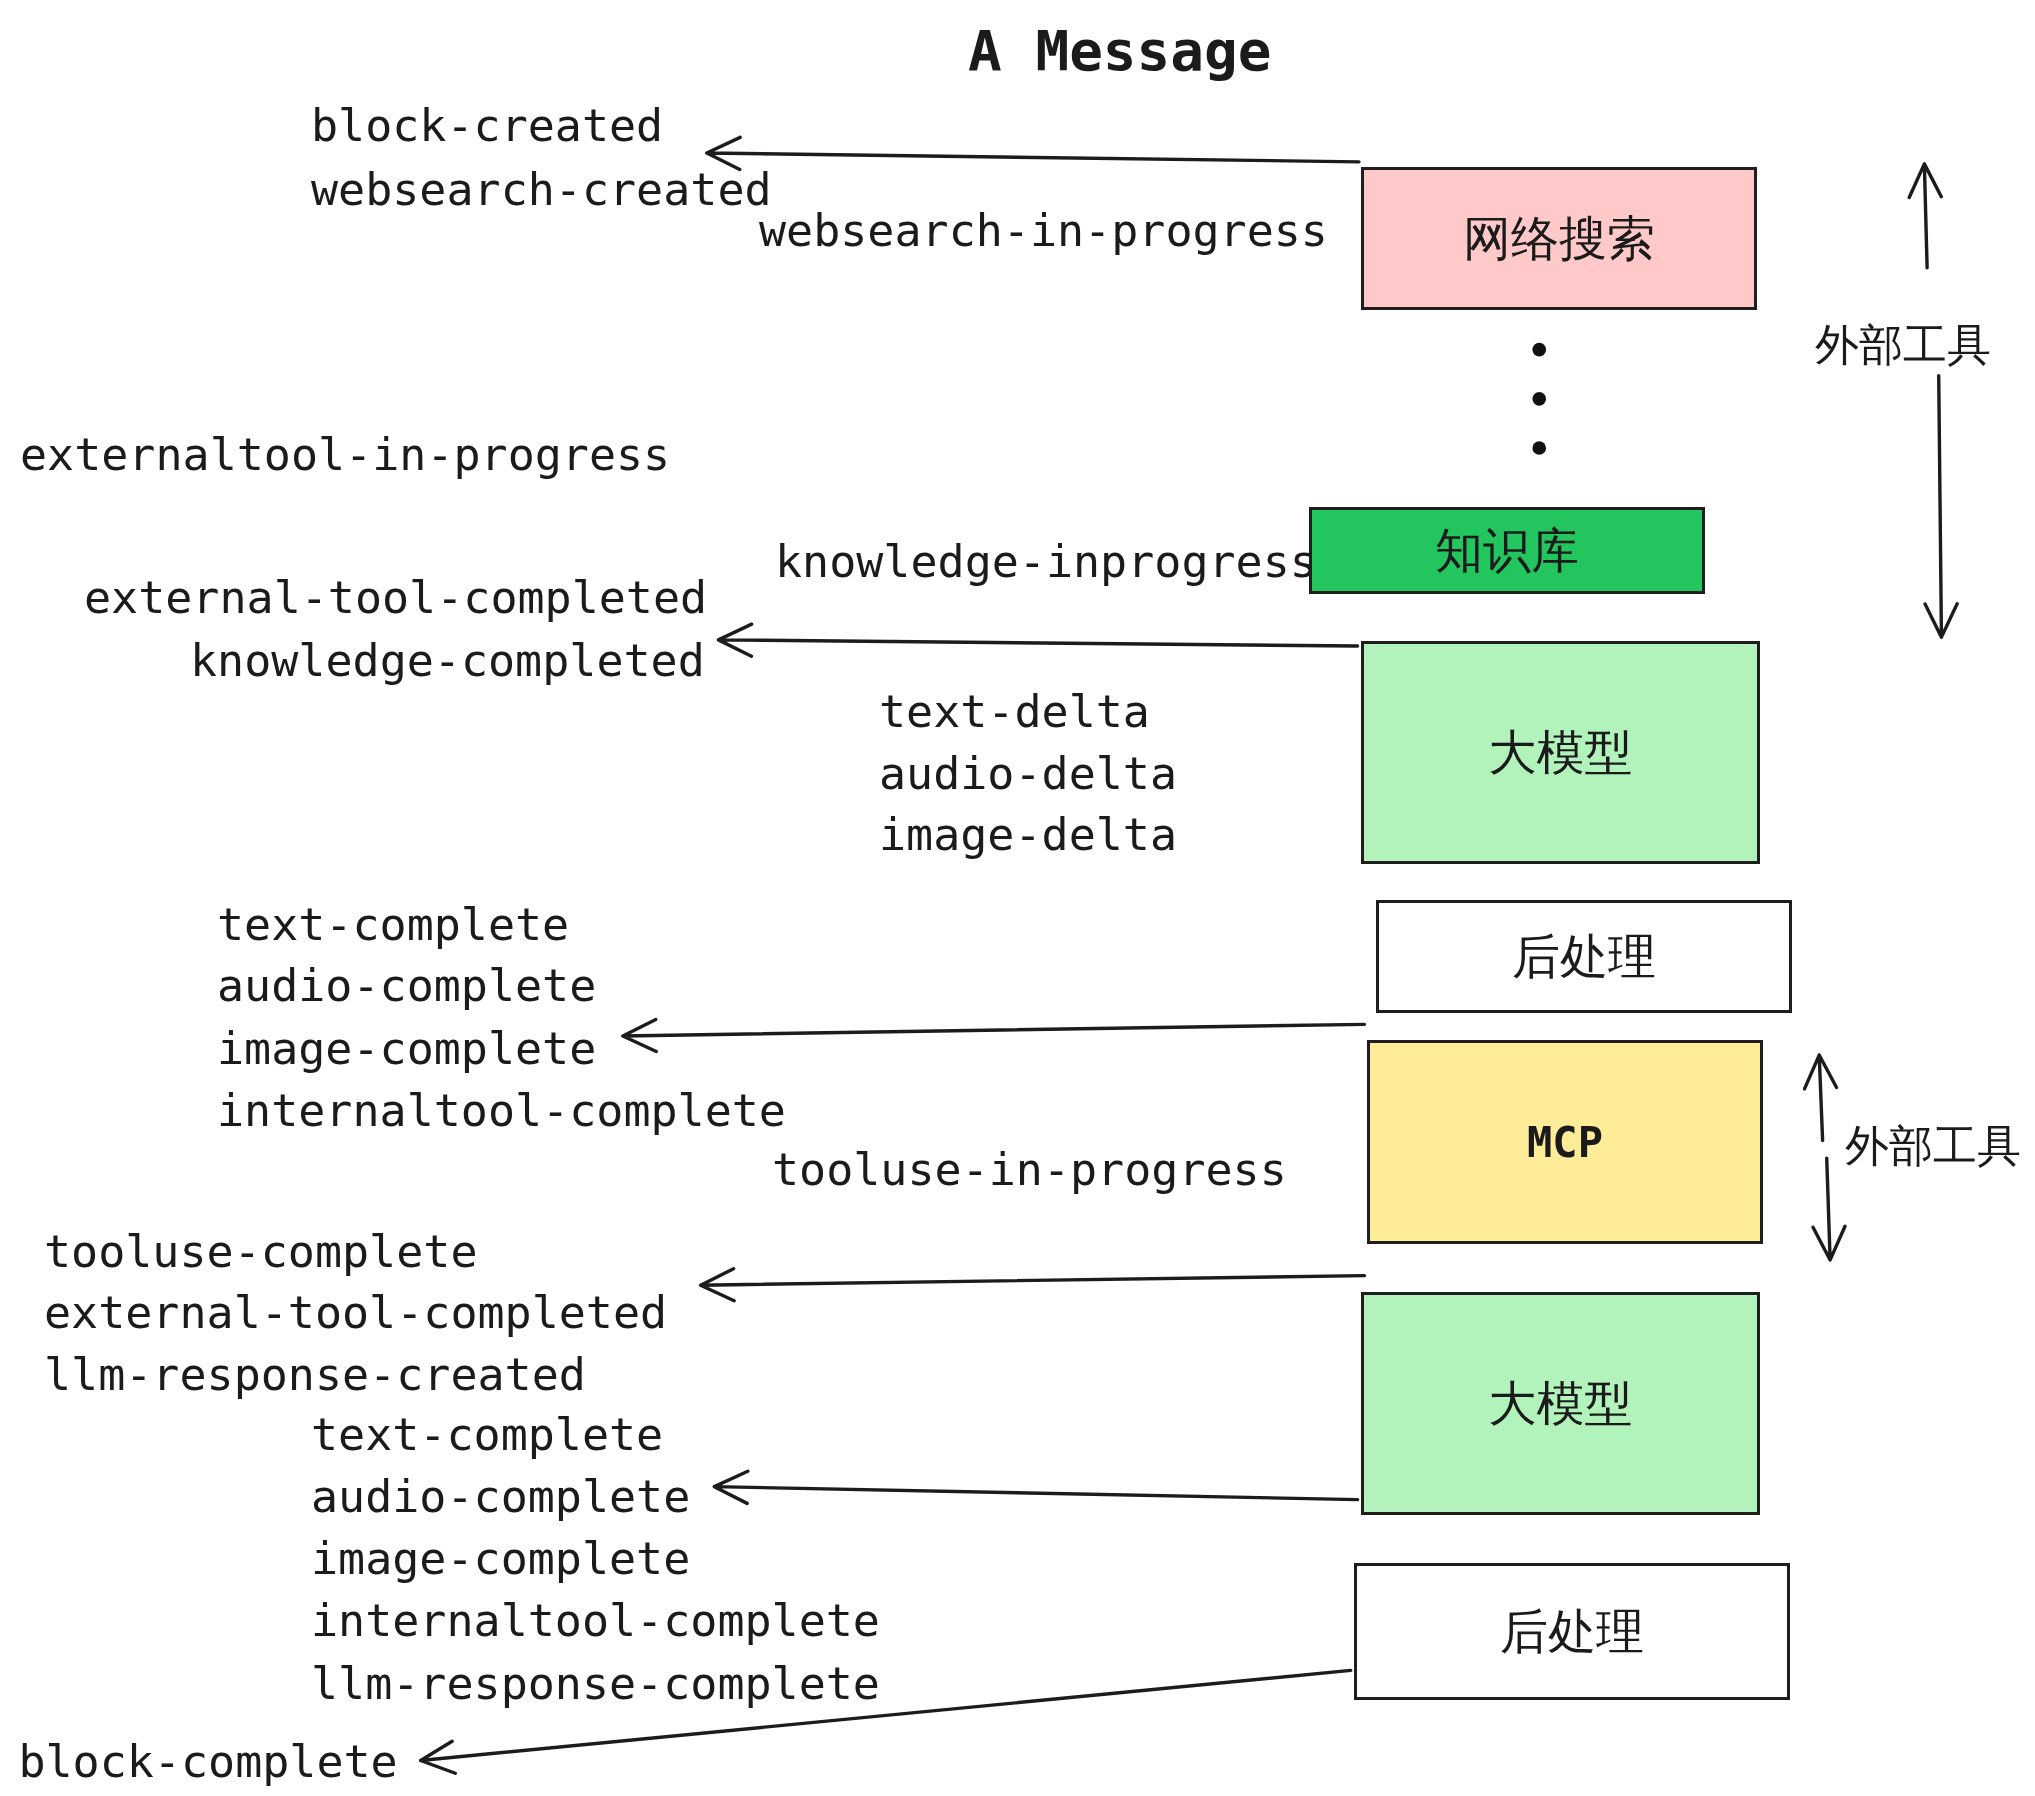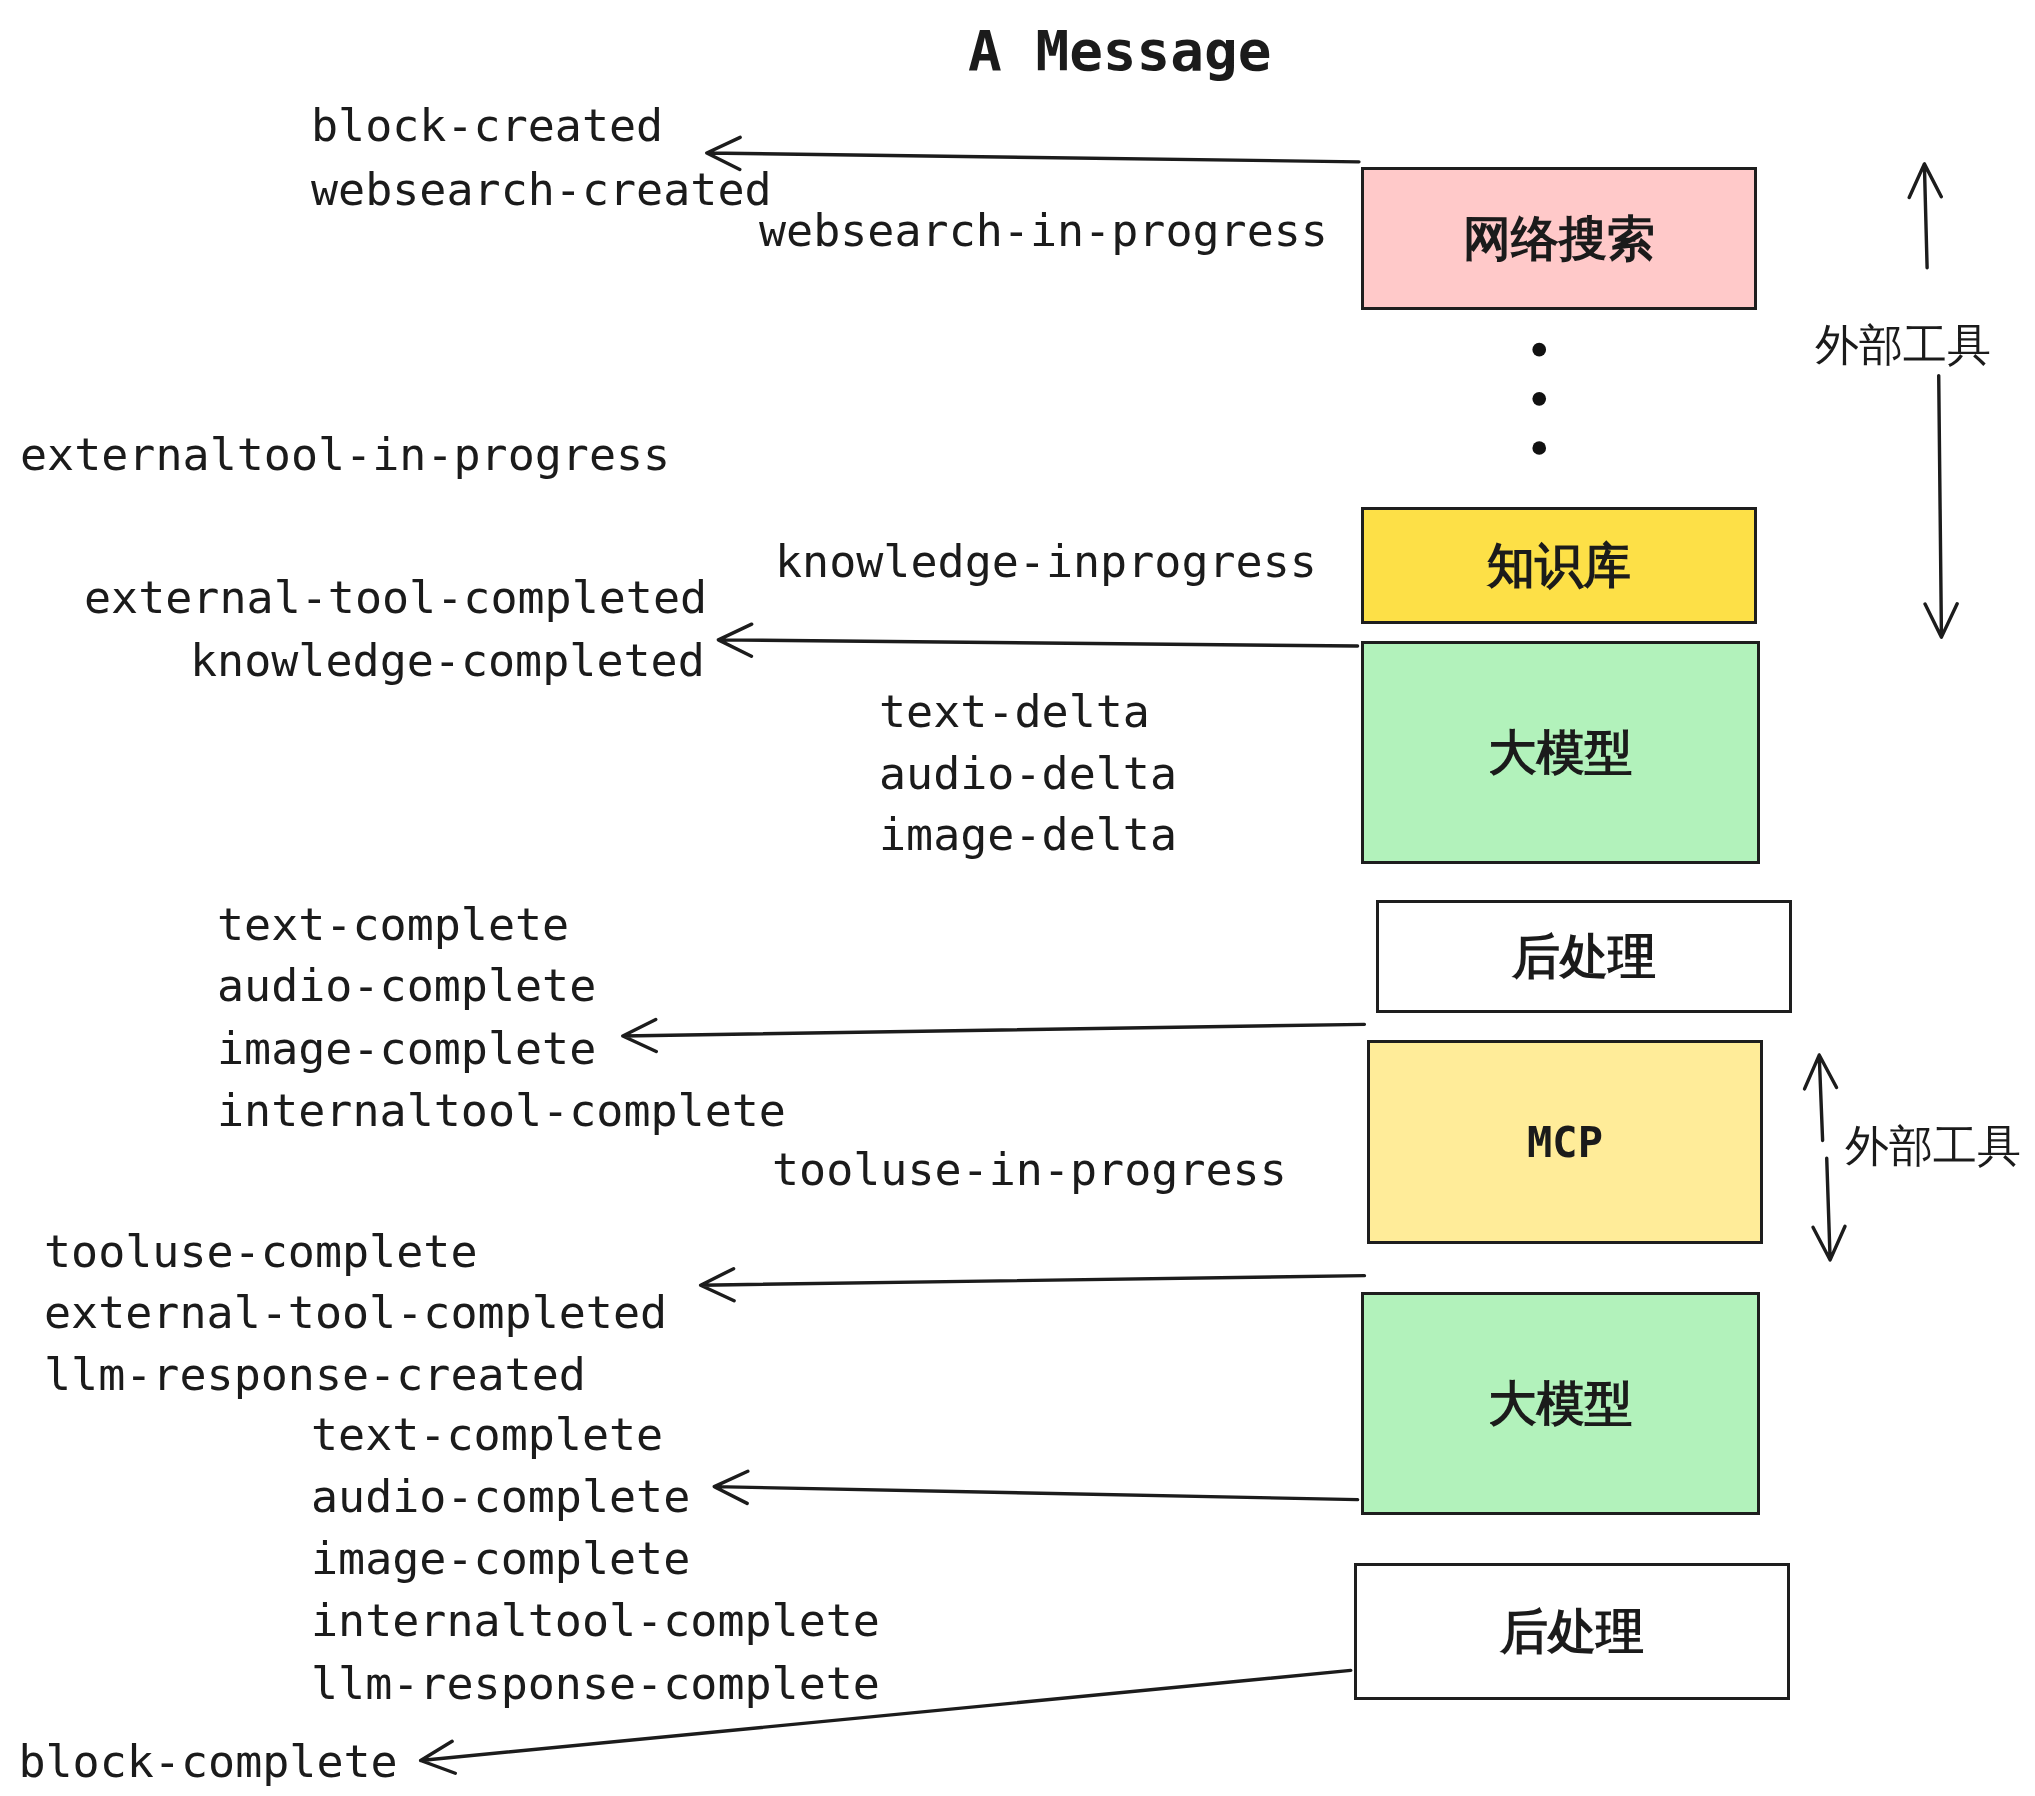--- a/index.html
+++ b/index.html
@@ -31,21 +31,21 @@
     position:absolute;
     box-sizing:border-box;
     border:3.4px solid #1e1e1e;
     display:flex;
     align-items:center;
     justify-content:center;
   }
   .box .lbl{
     font-family:"DejaVu Sans","Liberation Sans",sans-serif;
     font-size:48px;
-    font-weight:700;
+    font-weight:400;
     white-space:pre;
   }
   .box .lbl.mono{
     font-family:"DejaVu Sans Mono",monospace;
     font-size:42px;
     font-weight:600;
   }
   .side-label{
     position:absolute;
     font-family:"DejaVu Sans","Liberation Sans",sans-serif;
@@ -94,21 +94,21 @@
     <div class="evt" style="left: 44px; top: 1351px;">llm-response-created</div>
     <div class="evt" style="left: 311px; top: 1411px;">text-complete</div>
     <div class="evt" style="left: 311px; top: 1473px;">audio-complete</div>
     <div class="evt" style="left: 311px; top: 1535px;">image-complete</div>
     <div class="evt" style="left: 311px; top: 1597px;">internaltool-complete</div>
     <div class="evt" style="left: 311px; top: 1660px;">llm-response-complete</div>
     <div class="evt" style="left: 18.4px; top: 1738px;">block-complete</div>
     <div class="box" style="left: 1361px; top: 167px; width: 396px; height: 143px; background: rgb(255, 201, 201); border-color: rgb(30, 30, 30);">
       <span class="lbl">网络搜索</span>
     </div>
-    <div class="box" style="left: 1361px; top: 507px; width: 396px; height: 117px; background: #fde047; border-color: rgb(30, 30, 30);">
+    <div class="box" style="left: 1309px; top: 507px; width: 396px; height: 87px; background: #22c55e; border-color: rgb(30, 30, 30);">
       <span class="lbl">知识库</span>
     </div>
     <div class="box" style="left: 1361px; top: 641px; width: 399px; height: 223px; background: rgb(178, 242, 187); border-color: rgb(30, 30, 30);">
       <span class="lbl">大模型</span>
     </div>
     <div class="box" style="left: 1376px; top: 900px; width: 416px; height: 113px; background: rgb(255, 255, 255); border-color: rgb(30, 30, 30);">
       <span class="lbl">后处理</span>
     </div>
     <div class="box" style="left: 1367px; top: 1040px; width: 396px; height: 204px; background: rgb(255, 236, 153); border-color: rgb(30, 30, 30);">
       <span class="lbl mono">MCP</span>

